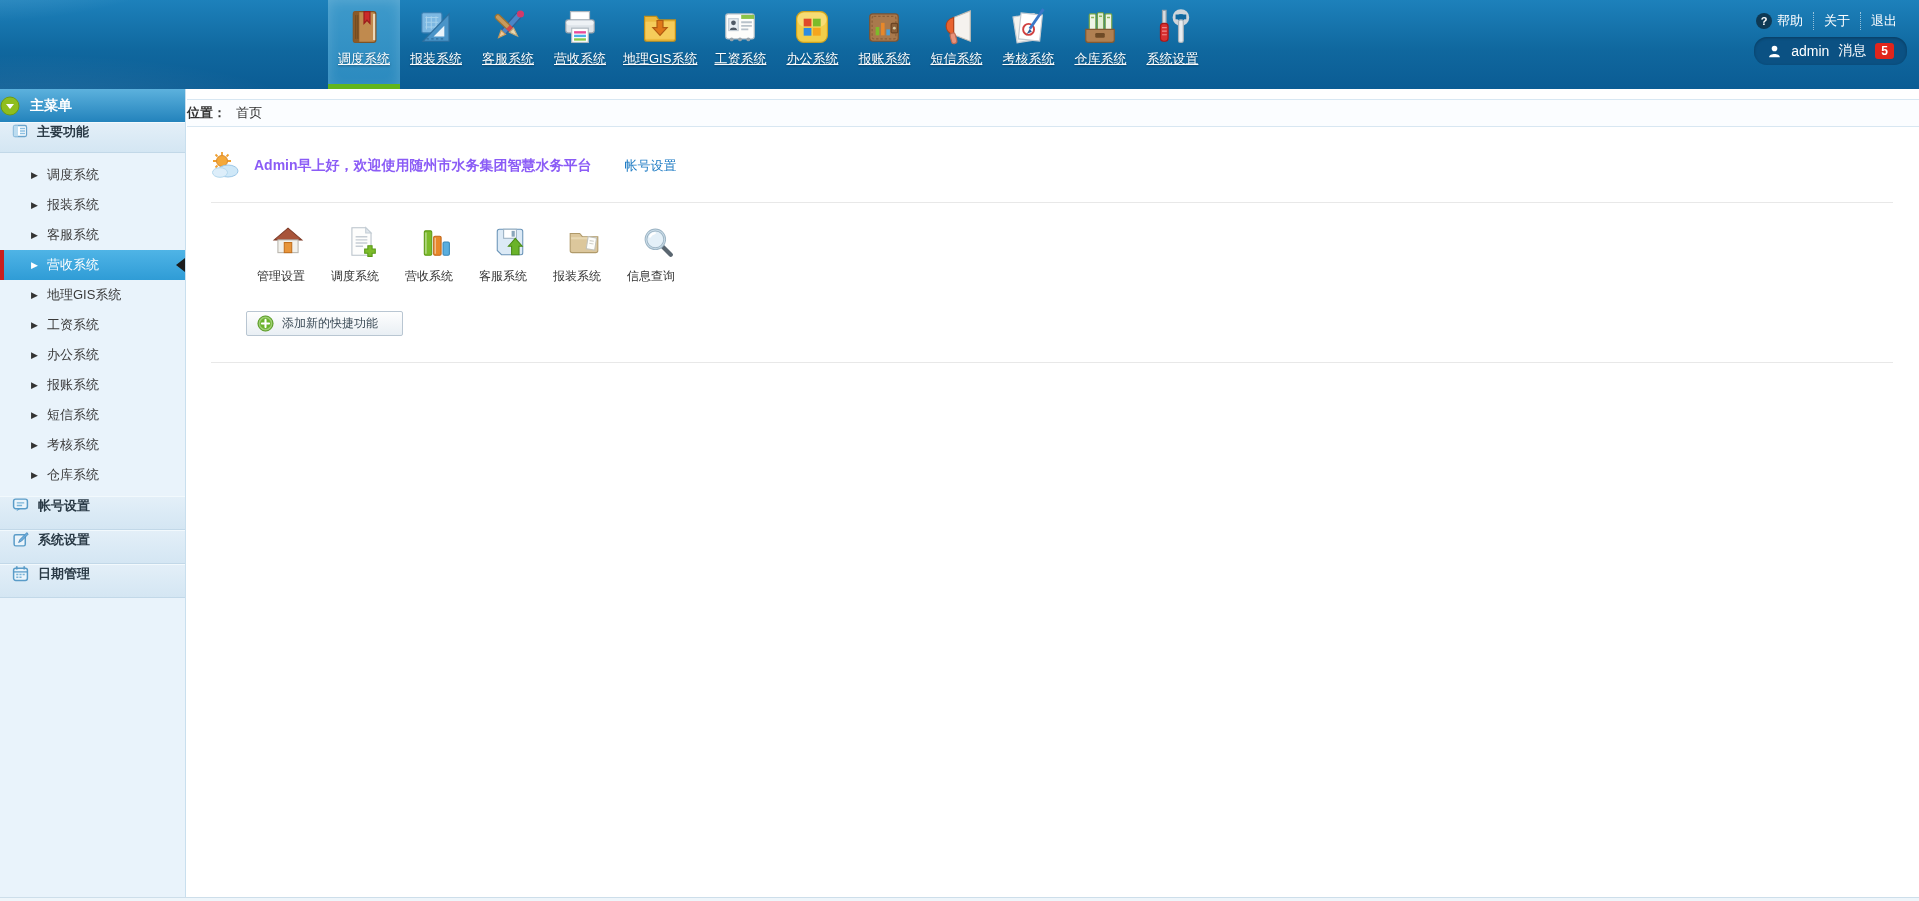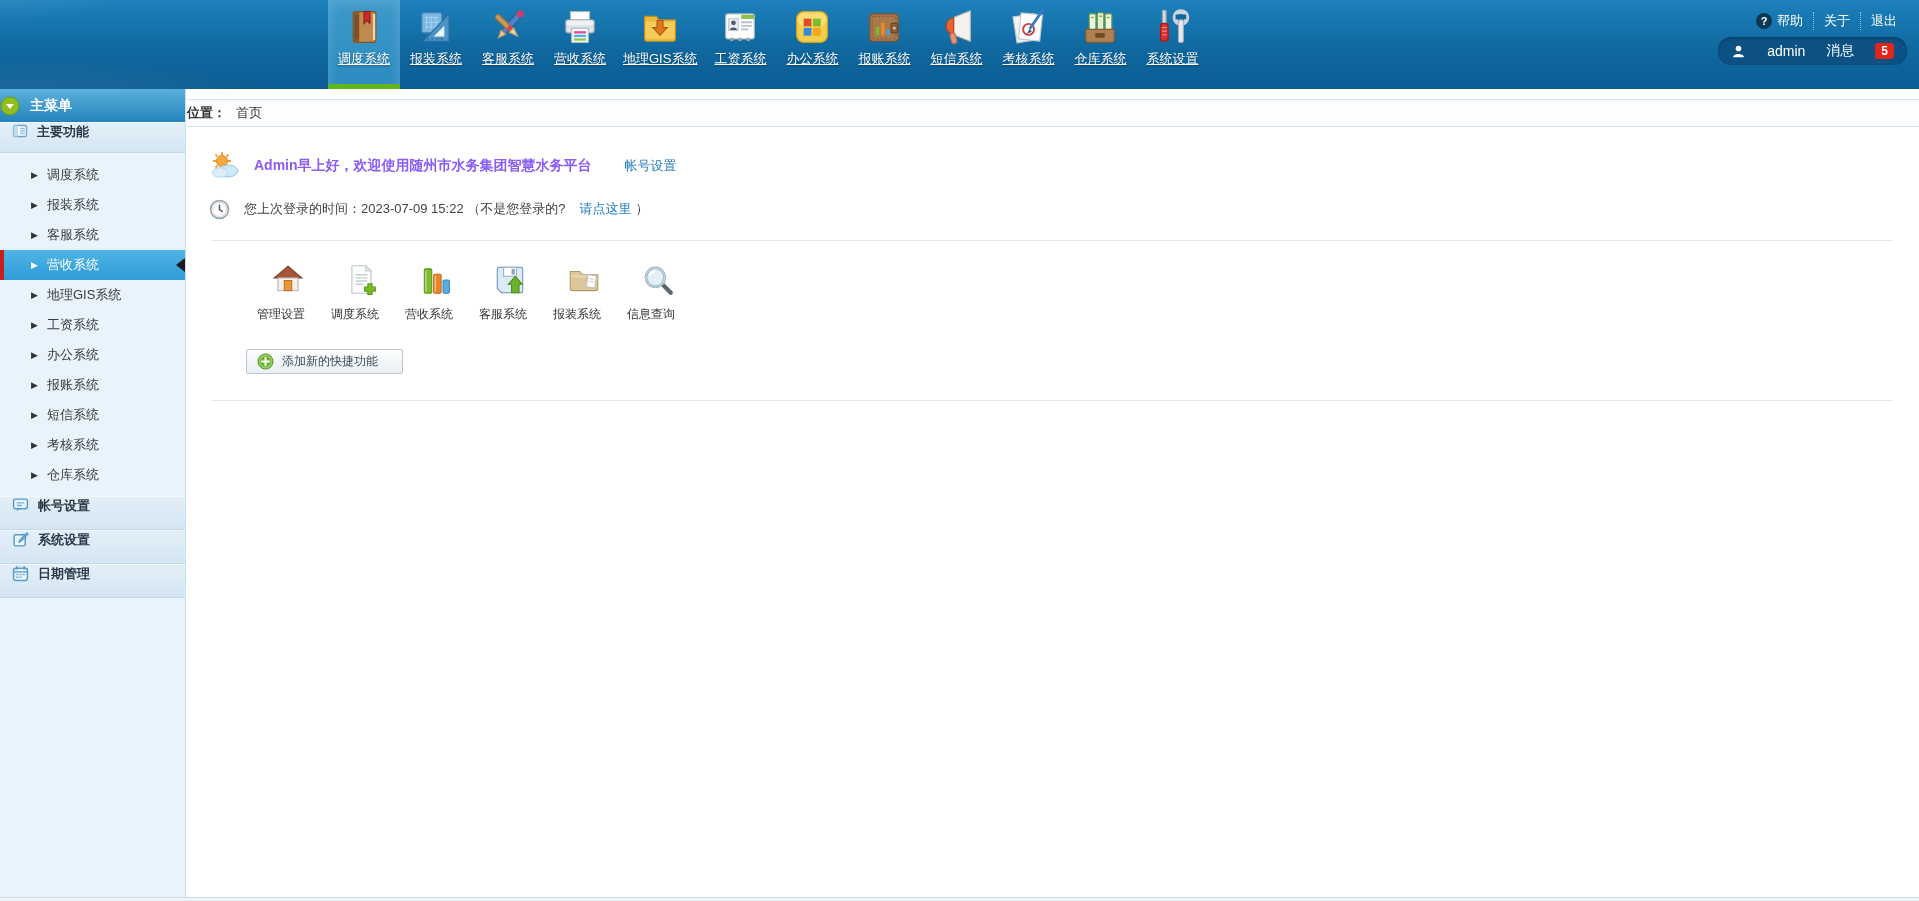--- a/index.html
+++ b/index.html
@@ -34,21 +34,21 @@
 
   .toplinks { position:absolute; top:12px; right:12px; display:flex; align-items:center;
     color:#fff; font-size:13px; }
   .toplink { display:flex; align-items:center; gap:5px; padding:0 10px; cursor:pointer; white-space:nowrap; }
   .toplink + .toplink { border-left:1px dotted rgba(255,255,255,0.55); }
   .qmark { width:16px; height:16px; border-radius:50%; background:#0e3954; color:#fff; font-size:11px;
     font-weight:bold; display:flex; align-items:center; justify-content:center; }
 
   .userpill { position:absolute; top:37px; right:12px; height:28px; background:#0b5183;
     border-radius:13px; display:flex; align-items:center; padding:0 13px; color:#fff; font-size:14px;
-    gap:21px; box-shadow:inset 0 1px 3px rgba(0,0,0,0.28); }
+    gap:9px; box-shadow:inset 0 1px 3px rgba(0,0,0,0.28); }
   .userpill .uicon { display:flex; }
   .badge { background:#e0251c; color:#fff; font-size:12px; font-weight:bold; border-radius:3px;
     padding:2px 6px; line-height:12px; }
 
   
   .sidebar { position:absolute; left:0; top:89px; width:186px; bottom:4px;
     background:#e9f3fb; border-right:1px solid #c9dfee; }
   .sb-title { height:33px; background:linear-gradient(180deg,#5cb1dd,#2383bc); display:flex;
     align-items:center; gap:10px; color:#fff; font-size:14px; font-weight:bold; cursor:pointer; }
   .sb-section { height:31px; background:linear-gradient(180deg,#e3eff8,#d4e6f3);
@@ -414,32 +414,20 @@
               <path d="M13 2v3M13 17v2M4 11h3M19 11h3M6.5 4.5l2 2M19.5 4.5l-2 2M6.5 17.5l2-2"></path>
             </g>
             <ellipse cx="19" cy="21" rx="10" ry="6" fill="#cfe8f8" stroke="#9cc8e8"></ellipse>
             <ellipse cx="11" cy="22.5" rx="7.5" ry="4.8" fill="#ddeefa" stroke="#b4d8ee"></ellipse>
           </svg>
       </span>
       <span class="welcome-text">Admin早上好，欢迎使用随州市水务集团智慧水务平台</span>
       <span class="link">帐号设置</span>
     </div>
 
-    <div class="login-row">
-      <span style="display:flex;">
-        <svg viewBox="0 0 20 20" width="21" height="21">
-            <circle cx="10" cy="10" r="8.5" fill="#fff" stroke="#9aa4ac" stroke-width="1.6"></circle>
-            <circle cx="10" cy="10" r="6.6" fill="none" stroke="#d8dde2"></circle>
-            <path d="M10 5.5V10l3 2" stroke="#555" stroke-width="1.4" fill="none"></path>
-          </svg>
-      </span>
-      <span>您上次登录的时间：2023-07-09 15:22 （不是您登录的?</span>
-      <span class="link">请点这里</span>
-      <span style="margin-left:-10px;">）</span>
-    </div>
 
     <div class="divider d1"></div>
 
     <div class="shortcuts">
       <div class="shortcut">
         <span style="display:flex;">
           <svg viewBox="0 0 32 32">
               <polygon points="16,3 29,14 3,14" fill="#a8543a" stroke="#7e3a26"></polygon>
               <rect x="6.5" y="14" width="19" height="12" fill="#f2f1ec" stroke="#b8b4ac"></rect>
               <rect x="12.5" y="16.5" width="7" height="9.5" fill="#e8953a" stroke="#c2701e"></rect>

